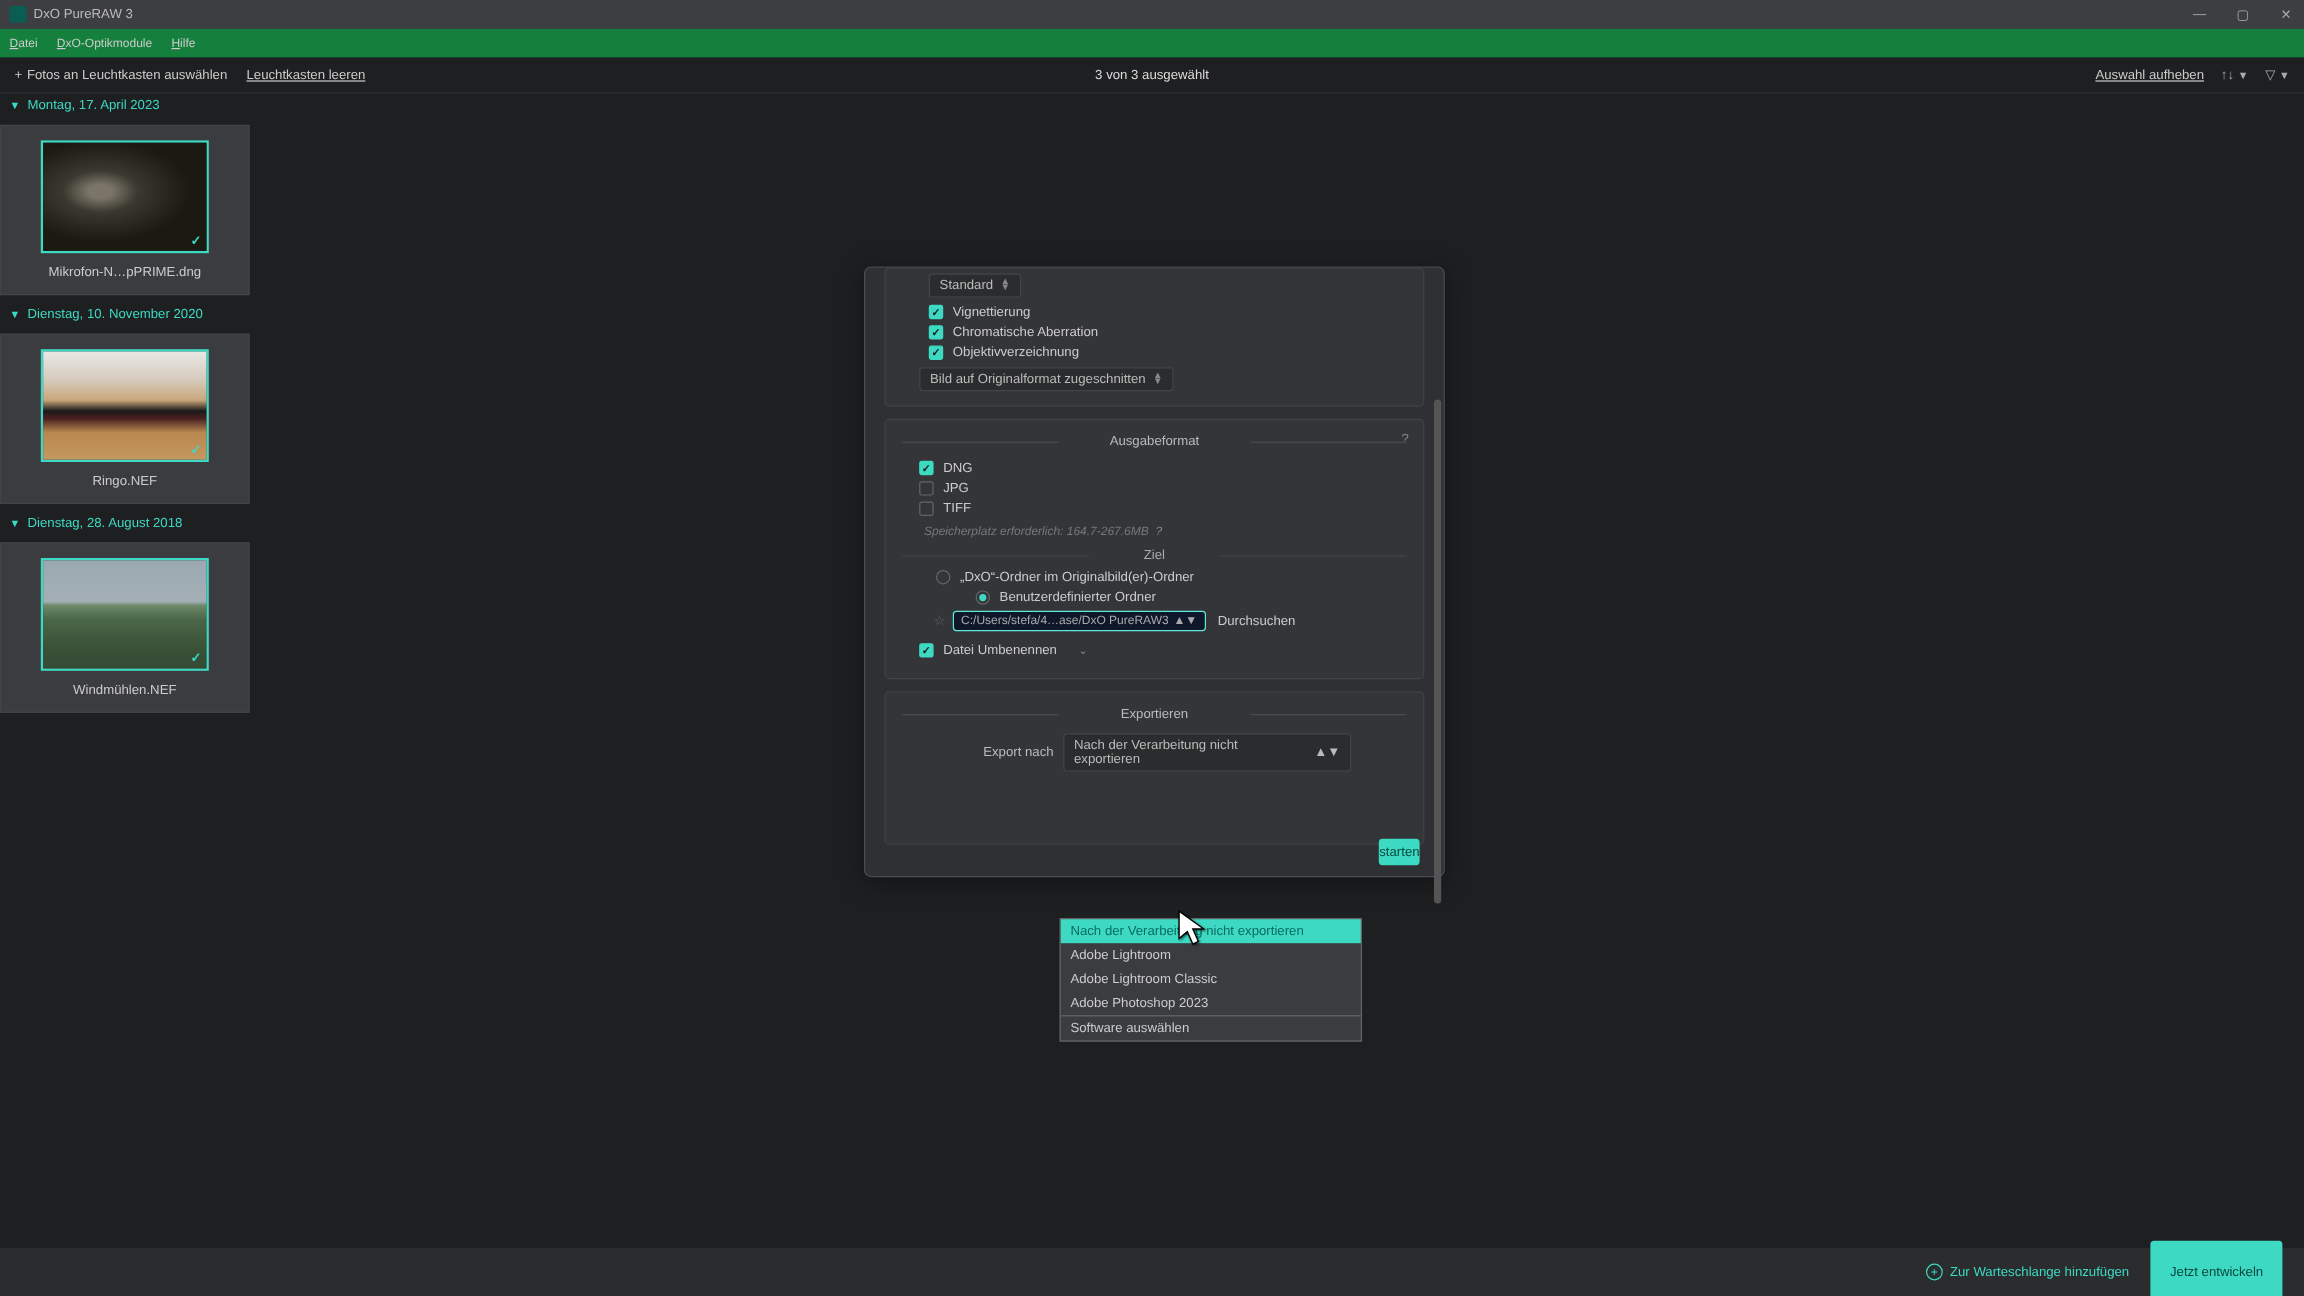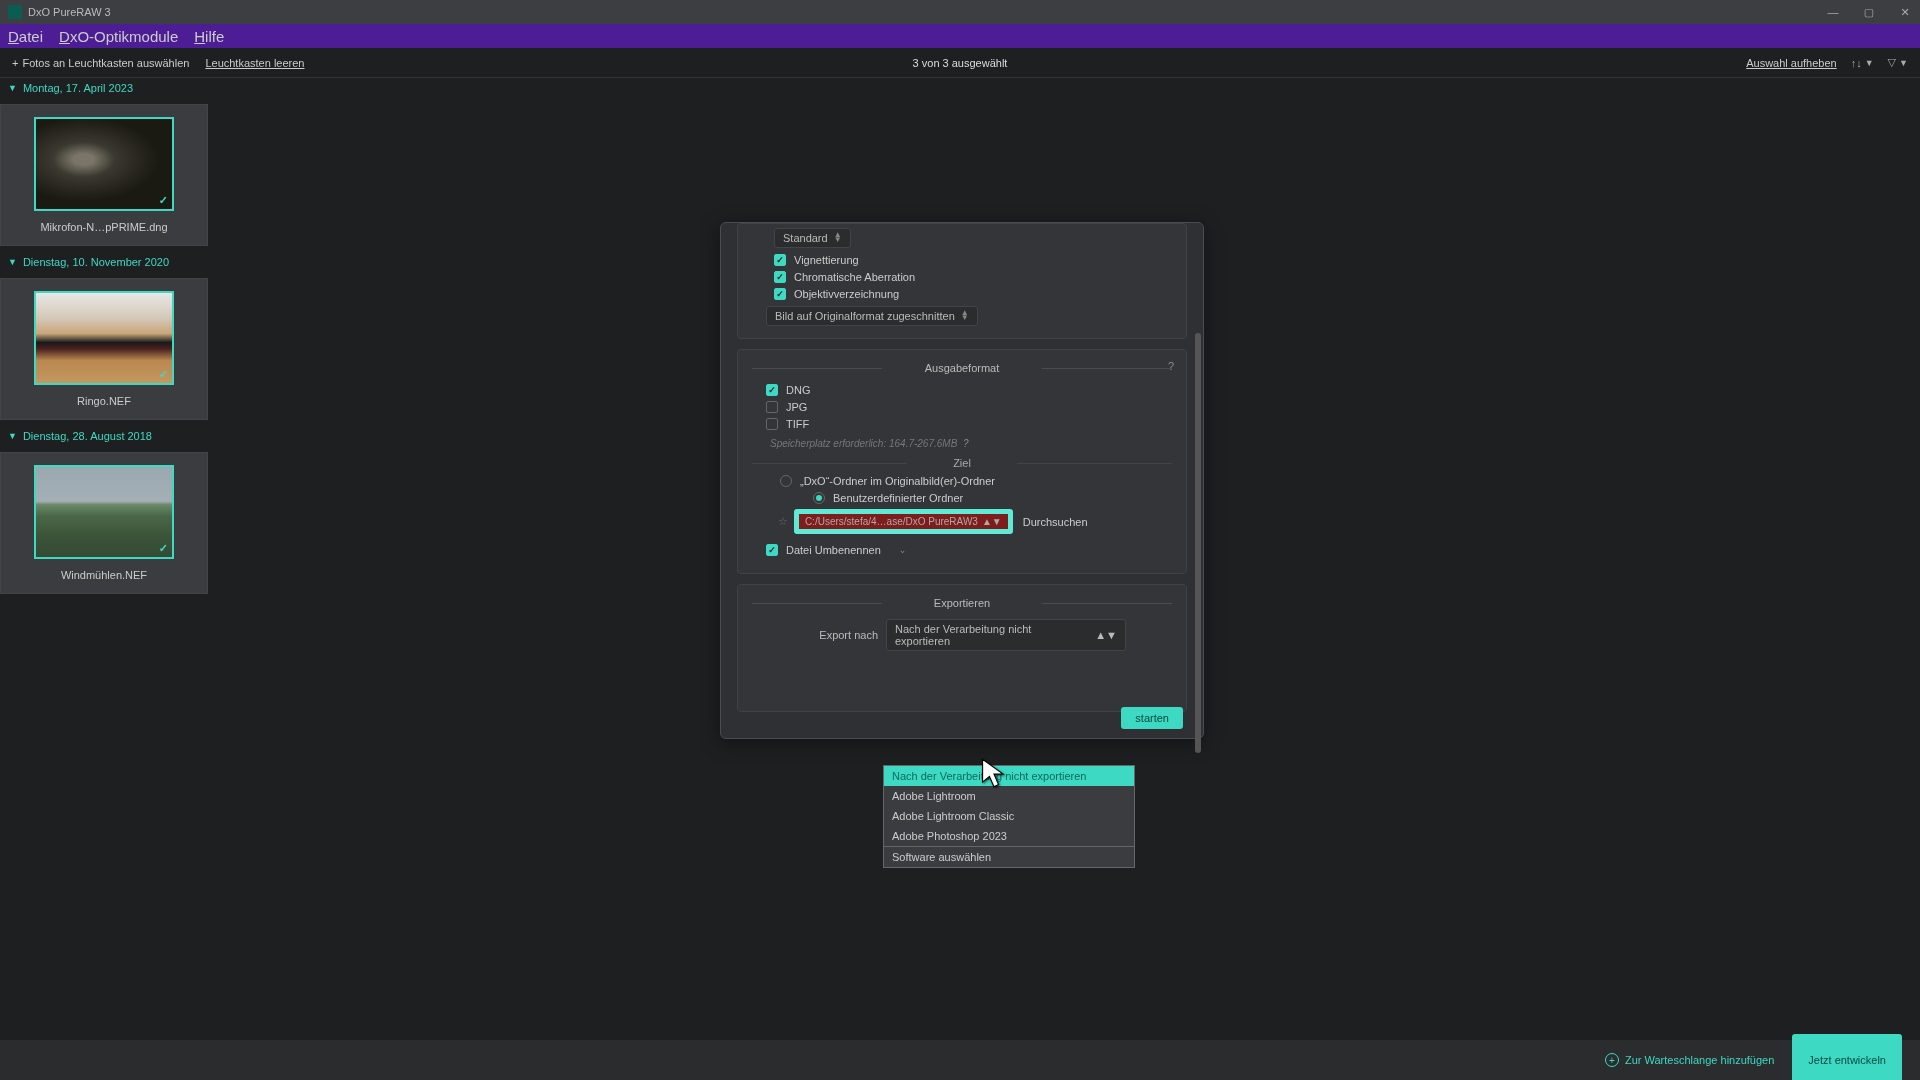--- a/index.html
+++ b/index.html
@@ -5,21 +5,21 @@
 * { margin: 0; padding: 0; box-sizing: border-box; font-family: 'Segoe UI', Arial, sans-serif; }
 body { background: #1e1f21; color: #d0d0d0; width: 1920px; height: 1080px; overflow: hidden; position: relative; }
 
 
 .titlebar { height: 24px; background: #3c3e42; display: flex; align-items: center; padding: 0 8px; font-size: 11px; color: #bbb; }
 .titlebar .app-icon { width: 14px; height: 14px; background: #0a5d53; margin-right: 6px; border-radius: 2px; }
 .win-controls { margin-left: auto; display: flex; gap: 22px; }
 .win-btn { width: 14px; height: 14px; display: flex; align-items: center; justify-content: center; color: #aaa; cursor: pointer; }
 
 
-.menubar { height: 24px; background: #4c1d95; display: flex; align-items: center; padding: 0 8px; font-size: 15px; gap: 16px; }
+.menubar { height: 24px; background: #15803d; display: flex; align-items: center; padding: 0 8px; font-size: 10px; gap: 16px; }
 .menubar span { color: #ccc; cursor: pointer; text-decoration: underline; text-decoration-color: transparent; }
 .menubar span:first-letter { text-decoration: underline; }
 
 
 .toolbar { height: 30px; background: #1e1f21; border-bottom: 1px solid #333; display: flex; align-items: center; padding: 0 12px; font-size: 11px; }
 .toolbar-left { display: flex; gap: 16px; align-items: center; }
 .toolbar-btn { color: #ccc; cursor: pointer; display: flex; align-items: center; gap: 4px; }
 .toolbar-btn.underline { text-decoration: underline; }
 .toolbar-center { position: absolute; left: 50%; transform: translateX(-50%); color: #ddd; }
 .toolbar-right { margin-left: auto; display: flex; gap: 14px; align-items: center; }
@@ -66,40 +66,40 @@
 .radio.checked::after { content: ''; width: 6px; height: 6px; border-radius: 50%; background: #3dd9c3; }
 
 .storage-hint { font-style: italic; color: #777; margin: 8px 0 4px 18px; font-size: 10px; }
 .sub-title { text-align: center; color: #aaa; margin: 8px 0 6px; position: relative; }
 .sub-title::before, .sub-title::after { content: ''; position: absolute; top: 50%; width: 155px; height: 1px; background: #444; }
 .sub-title::before { left: 0; }
 .sub-title::after { right: 0; }
 
 .path-row { display: flex; align-items: center; gap: 6px; margin-left: 26px; margin-top: 4px; }
 .star-icon { color: #666; font-size: 11px; }
-.path-chip { background: #7f1d1d; border: 5px solid #5eead4; border-radius: 3px; padding: 2px 6px; color: #aaa; font-size: 10px; display: flex; align-items: center; gap: 4px; }
+.path-chip { background: #0f172a; border: 1px solid #5eead4; border-radius: 3px; padding: 2px 6px; color: #aaa; font-size: 10px; display: flex; align-items: center; gap: 4px; }
 .browse-link { color: #ccc; cursor: pointer; margin-left: 4px; }
 
 .export-label { display: inline-block; width: 80px; text-align: right; margin-right: 8px; color: #bbb; }
 .export-row { display: flex; align-items: center; justify-content: center; margin-top: 4px; }
 .export-select { background: #2a2c2e; border: 1px solid #444; border-radius: 3px; padding: 3px 8px; color: #bbb; display: flex; align-items: center; gap: 8px; width: 240px; justify-content: space-between; }
 
 
 .dropdown-menu { position: absolute; left: 883px; top: 765px; width: 252px; background: #3a3c3f; border: 1px solid #666; font-size: 11px; z-index: 100; }
 .dropdown-item { padding: 4px 8px; color: #ccc; cursor: pointer; }
 .dropdown-item.highlighted { background: #3dd9c3; color: #0a6b5f; }
 .dropdown-item.sep { border-top: 1px solid #666; }
 
 
 .cursor { position: absolute; left: 980px; top: 757px; z-index: 200; pointer-events: none; }
 .cursor svg { width: 28px; height: 32px; filter: drop-shadow(1px 1px 1px rgba(0,0,0,0.6)); }
 
 
 .dialog-actions { position: absolute; right: 20px; bottom: 14px; }
-.btn-primary { background: #3dd9c3; color: #0a4840; padding: 5px 14px; border-radius: 3px; font-size: 11px; cursor: pointer; }
+.btn-primary { background: #3dd9c3; color: #0a4840; padding: 5px 0; border-radius: 3px; font-size: 11px; cursor: pointer; }
 
 
 .bottombar { position: absolute; bottom: 0; left: 0; right: 0; height: 40px; background: #2a2c2e; display: flex; align-items: center; justify-content: flex-end; padding: 0 18px; gap: 18px; font-size: 11px; }
 .queue-link { color: #3dd9c3; display: flex; align-items: center; gap: 6px; cursor: pointer; }
 .queue-link::before { content: '+'; border: 1.5px solid #3dd9c3; width: 12px; height: 12px; border-radius: 50%; display: inline-flex; align-items: center; justify-content: center; font-size: 10px; }
 .develop-btn { background: #3dd9c3; color: #0a4840; padding: 20px 16px; border-radius: 3px; cursor: pointer; text-align: center; }
 
 .chev { font-size: 9px; }
 </style>
 </head>

